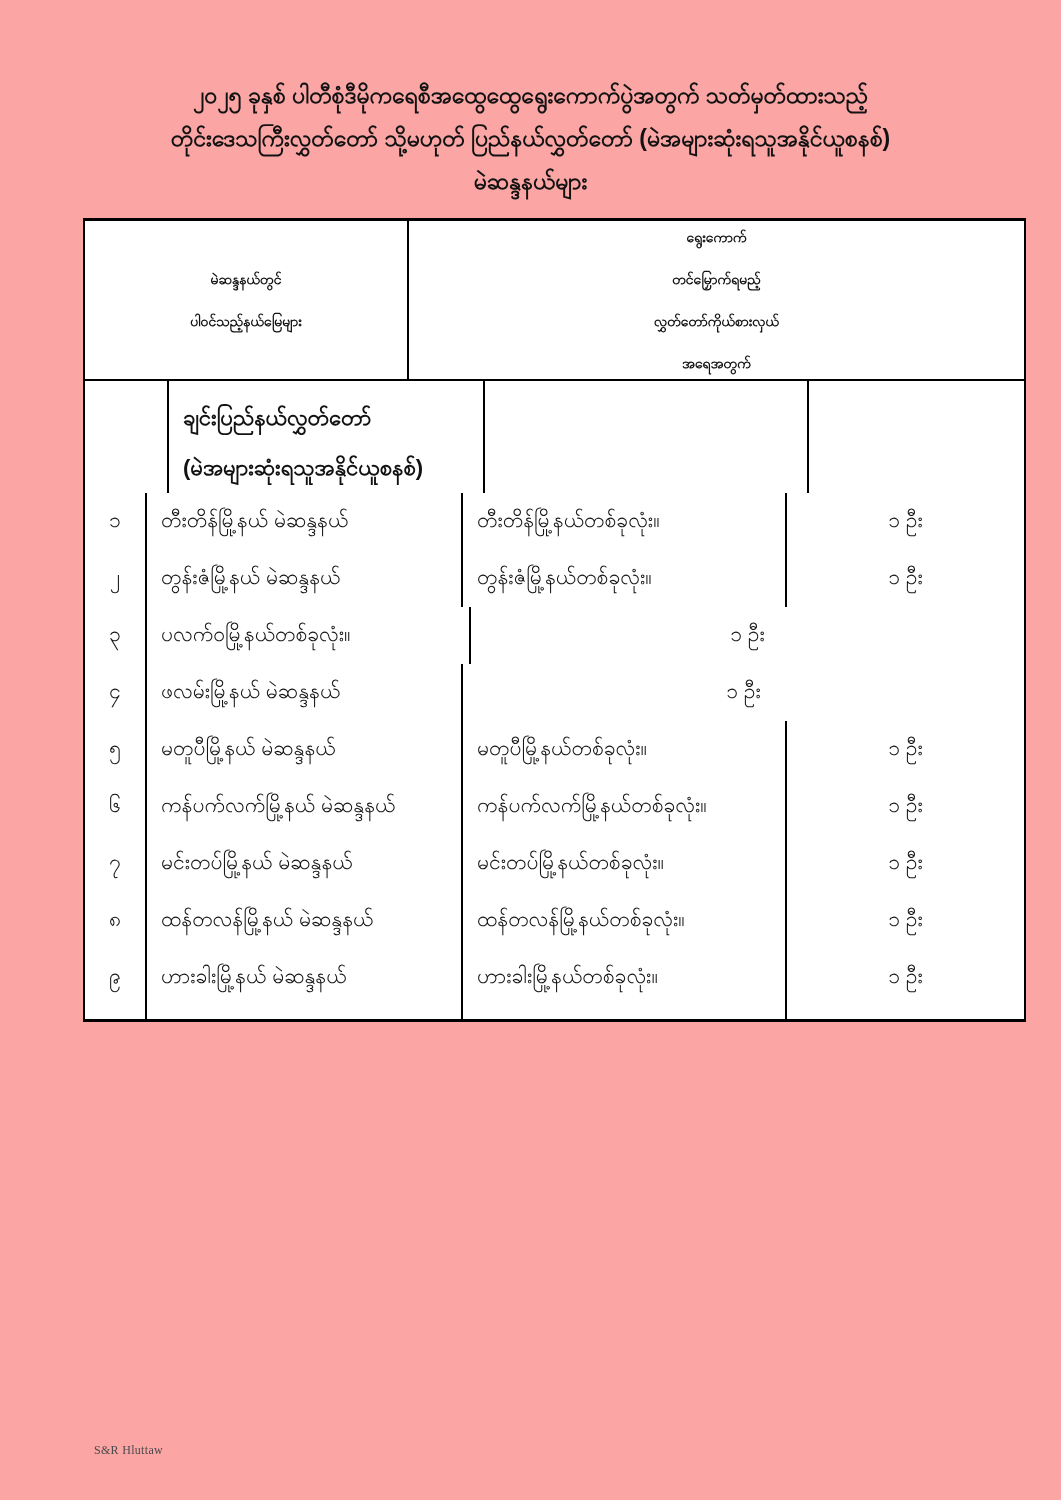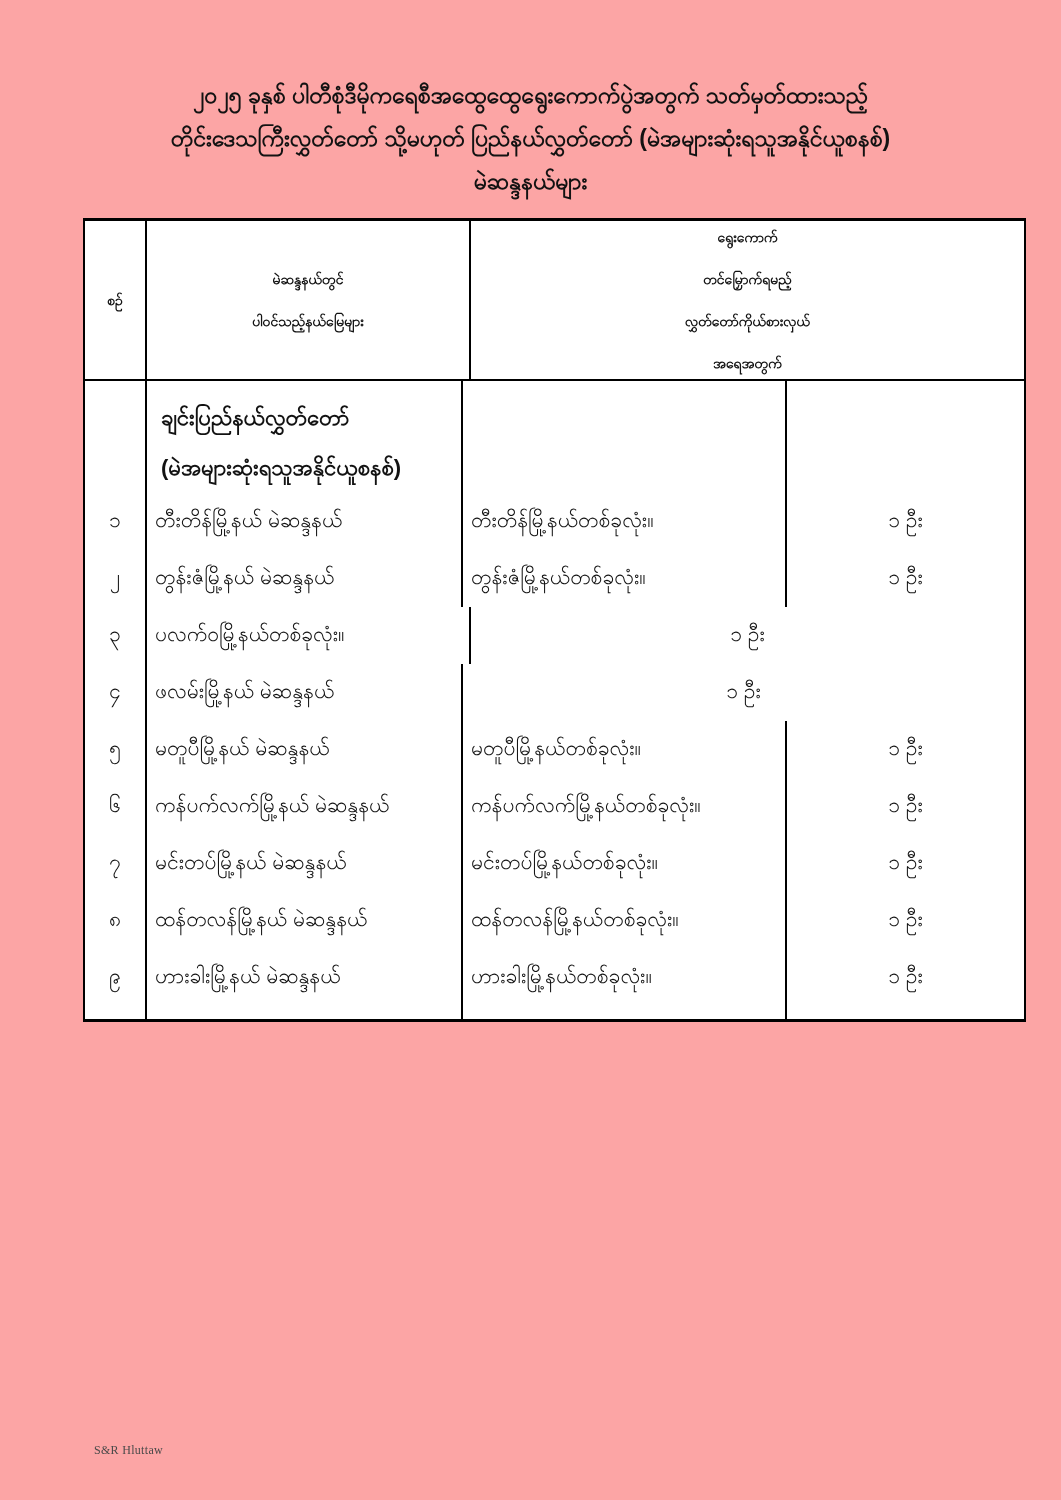--- a/index.html
+++ b/index.html
@@ -70,39 +70,40 @@
     font-size: 14px;
     line-height: 42px;
   }
 
   
   .tbl-body { display: block; }
 
   .tr-section {
     display: flex;
     height: 112px;
+    margin-left: 22px;
   }
   .tr-section .c2 {
     padding: 12px 0 0 14px;
     font-weight: bold;
     font-size: 22px;
     line-height: 50px;
   }
 
   .tr-data {
     display: flex;
     height: 57px;
   }
   .tr-data .c {
     display: flex;
     align-items: center;
     font-size: 21px;
   }
   .tr-data .c1 { justify-content: center; }
-  .tr-data .c2, .tr-data .c3 { justify-content: flex-start; padding-left: 8px; }
+  .tr-data .c2, .tr-data .c3 { justify-content: flex-start; padding-left: 14px; }
   .tr-data .c4 { justify-content: center; }
 
   .tr-filler { display: flex; height: 13px; }
 
   
   .watermark {
     position: absolute;
     left: 94px;
     top: 1443px;
     font-family: "Liberation Serif", serif;
@@ -118,21 +119,20 @@
 
   <div class="doc-title">
     <div class="t-line">၂၀၂၅ ခုနှစ် ပါတီစုံဒီမိုကရေစီအထွေထွေရွေးကောက်ပွဲအတွက် သတ်မှတ်ထားသည့်</div>
     <div class="t-line">တိုင်းဒေသကြီးလွှတ်တော် သို့မဟုတ် ပြည်နယ်လွှတ်တော် (မဲအများဆုံးရသူအနိုင်ယူစနစ်)</div>
     <div class="t-line">မဲဆန္ဒနယ်များ</div>
   </div>
 
   <div class="tbl">
 
     <div class="tr-head">
-      <div class="c c1">စဉ်</div>
       <div class="c c3">မဲဆန္ဒနယ်တွင်
 ပါဝင်သည့်နယ်မြေများ</div>
       <div class="c c4">ရွေးကောက်
 တင်မြှောက်ရမည့်
 လွှတ်တော်ကိုယ်စားလှယ်
 အရေအတွက်</div>
     </div>
 
     <div class="tbl-body">
 

